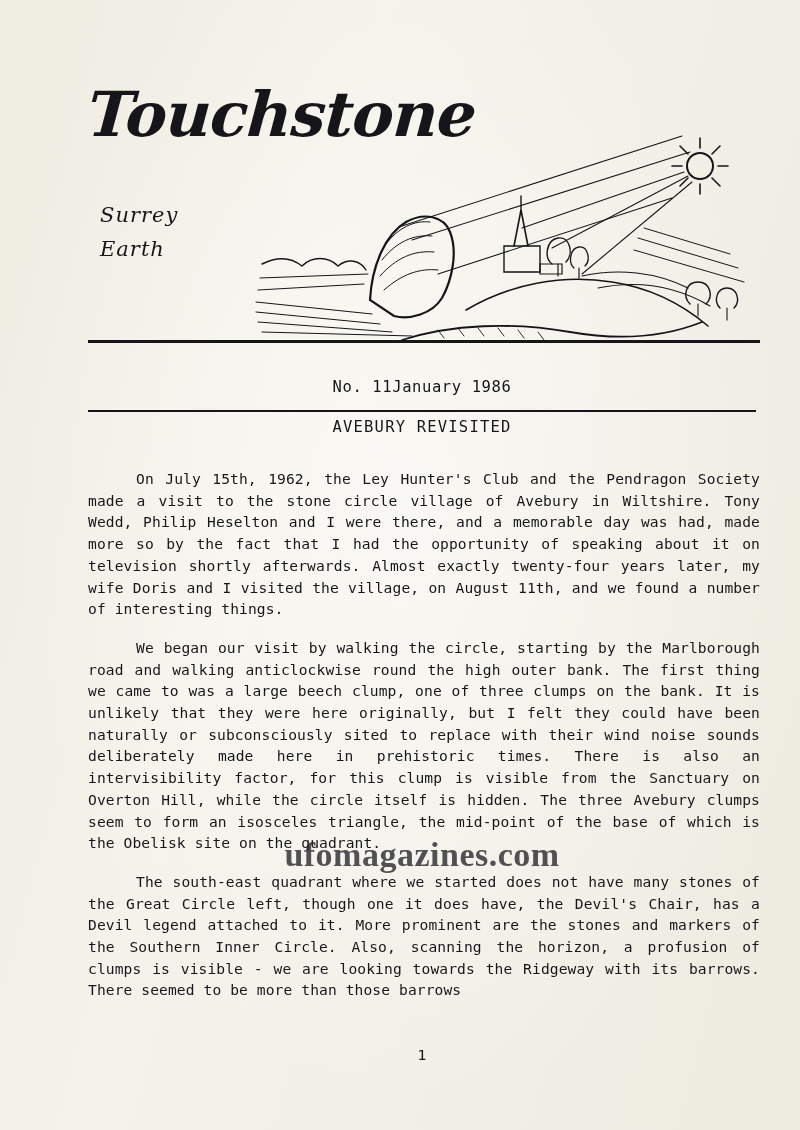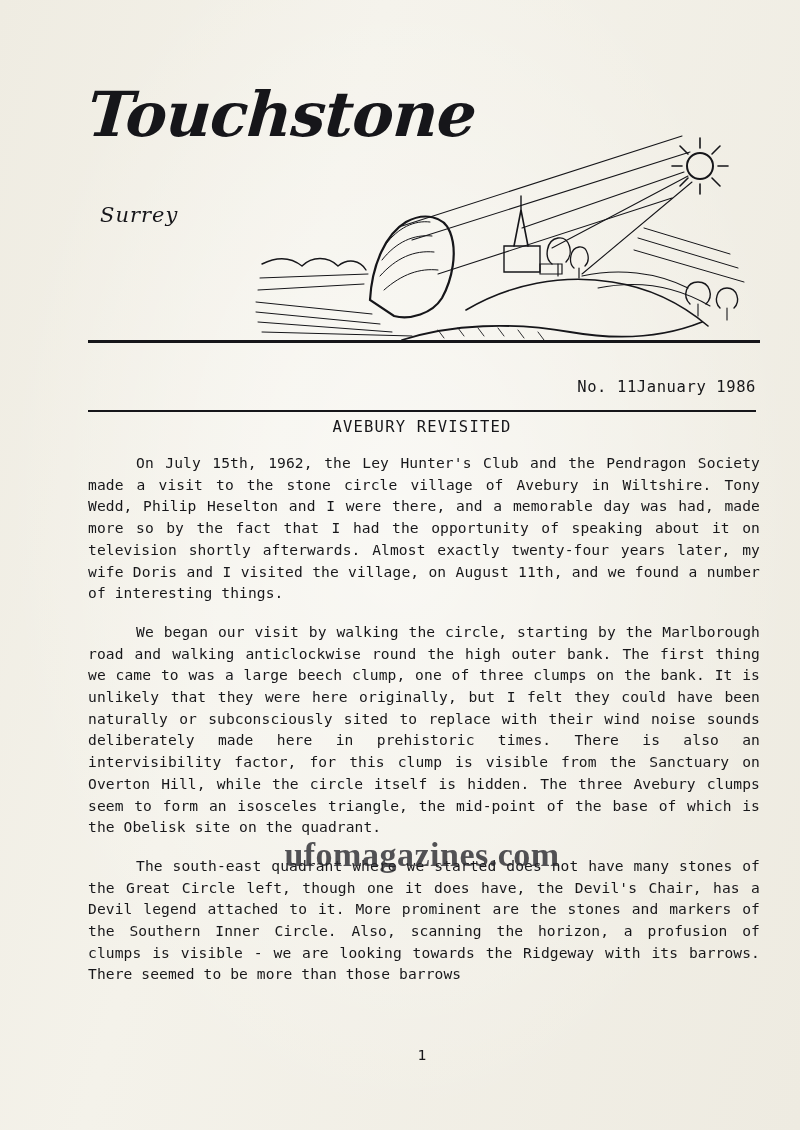--- a/index.html
+++ b/index.html
@@ -85,21 +85,21 @@
     background: #16161a;
   }
 
   
   .issue-line {
     position: absolute;
     left: 66px;
     top: 368px;
     width: 668px;
     display: flex;
-    justify-content: flex-end;
+    justify-content: center;
     font-size: 15.5px;
     letter-spacing: 0.6px;
   }
 
   
   .headline {
     position: absolute;
     left: 0;
     top: 408px;
     width: 800px;
@@ -120,21 +120,21 @@
   .body-text {
     position: absolute;
     left: 66px;
     top: 442px;
     width: 672px;
     font-size: 14.6px;
     line-height: 21.7px;
     letter-spacing: 0.1px;
   }
   .body-text p {
-    margin: 0 0 17px 0;
+    margin: 16px 0 17px 0;
     text-align: justify;
     text-justify: inter-word;
     white-space: normal;
   }
   .body-text p .indent { display: inline-block; width: 48px; }
 
   
   .watermark {
     position: absolute;
     left: 0;
@@ -166,20 +166,21 @@
   <div class="paper-tint"></div>
 
   <div class="sheet">
 
     <div class="masthead">
 
       <div class="logo-title">Touchstone</div>
 
       <div class="logo-sub">
         <div>Surrey</div>
+        <div>Earth</div>
       </div>
 
       <svg class="art" viewBox="0 0 520 270">
         <g fill="none" stroke="#16161a" stroke-width="1.5" stroke-linecap="round">
 
           <circle cx="448" cy="88" r="13" stroke-width="2"></circle>
           <g stroke-width="1.6">
             <line x1="448" y1="60" x2="448" y2="70"></line>
             <line x1="448" y1="106" x2="448" y2="116"></line>
             <line x1="420" y1="88" x2="430" y2="88"></line>

